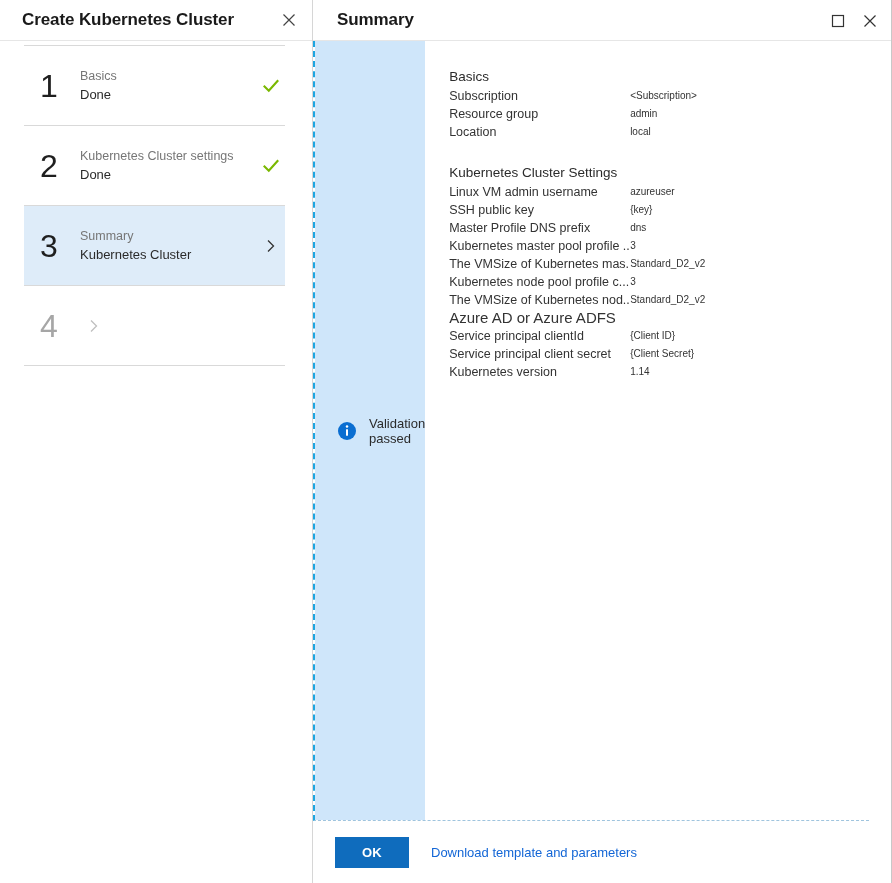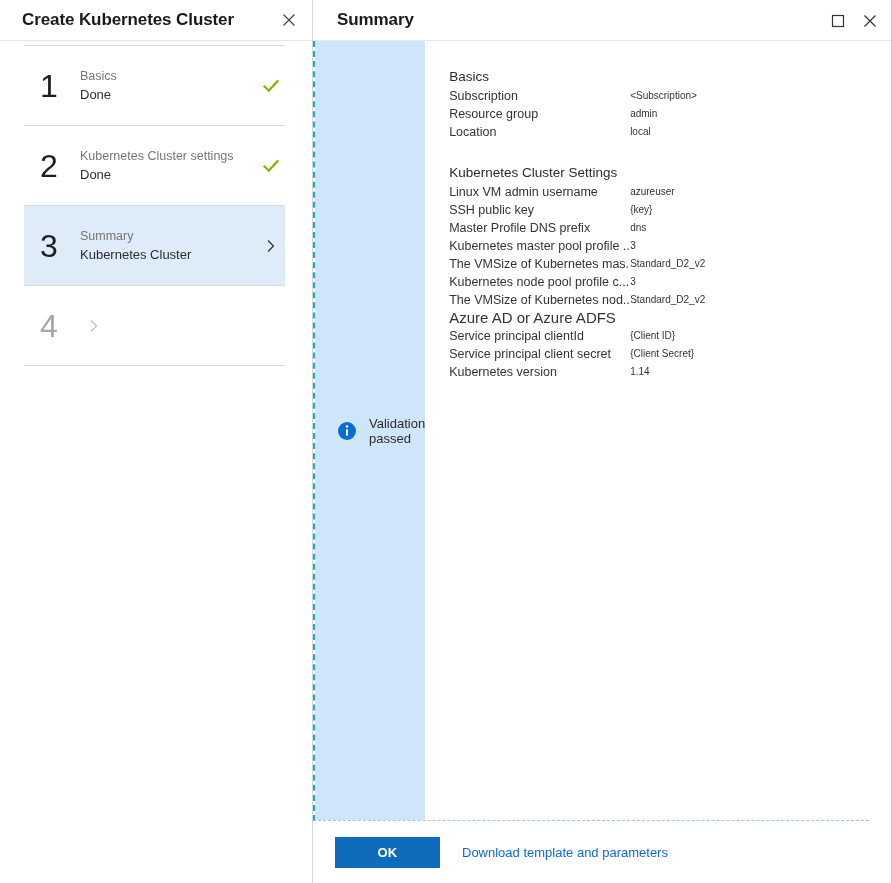--- a/index.html
+++ b/index.html
@@ -233,21 +233,21 @@
   
   .footer {
     flex: 0 0 62px;
     display: flex;
     align-items: center;
     padding-left: 22px;
     box-sizing: border-box;
     background: #ffffff;
   }
   .ok-button {
-    width: 105px;
+    width: 74px;
     height: 31px;
     background: #0f6cbd;
     color: #ffffff;
     font-size: 13px;
     font-weight: 700;
     border: none;
     cursor: pointer;
     display: flex;
     align-items: center;
     justify-content: center;

